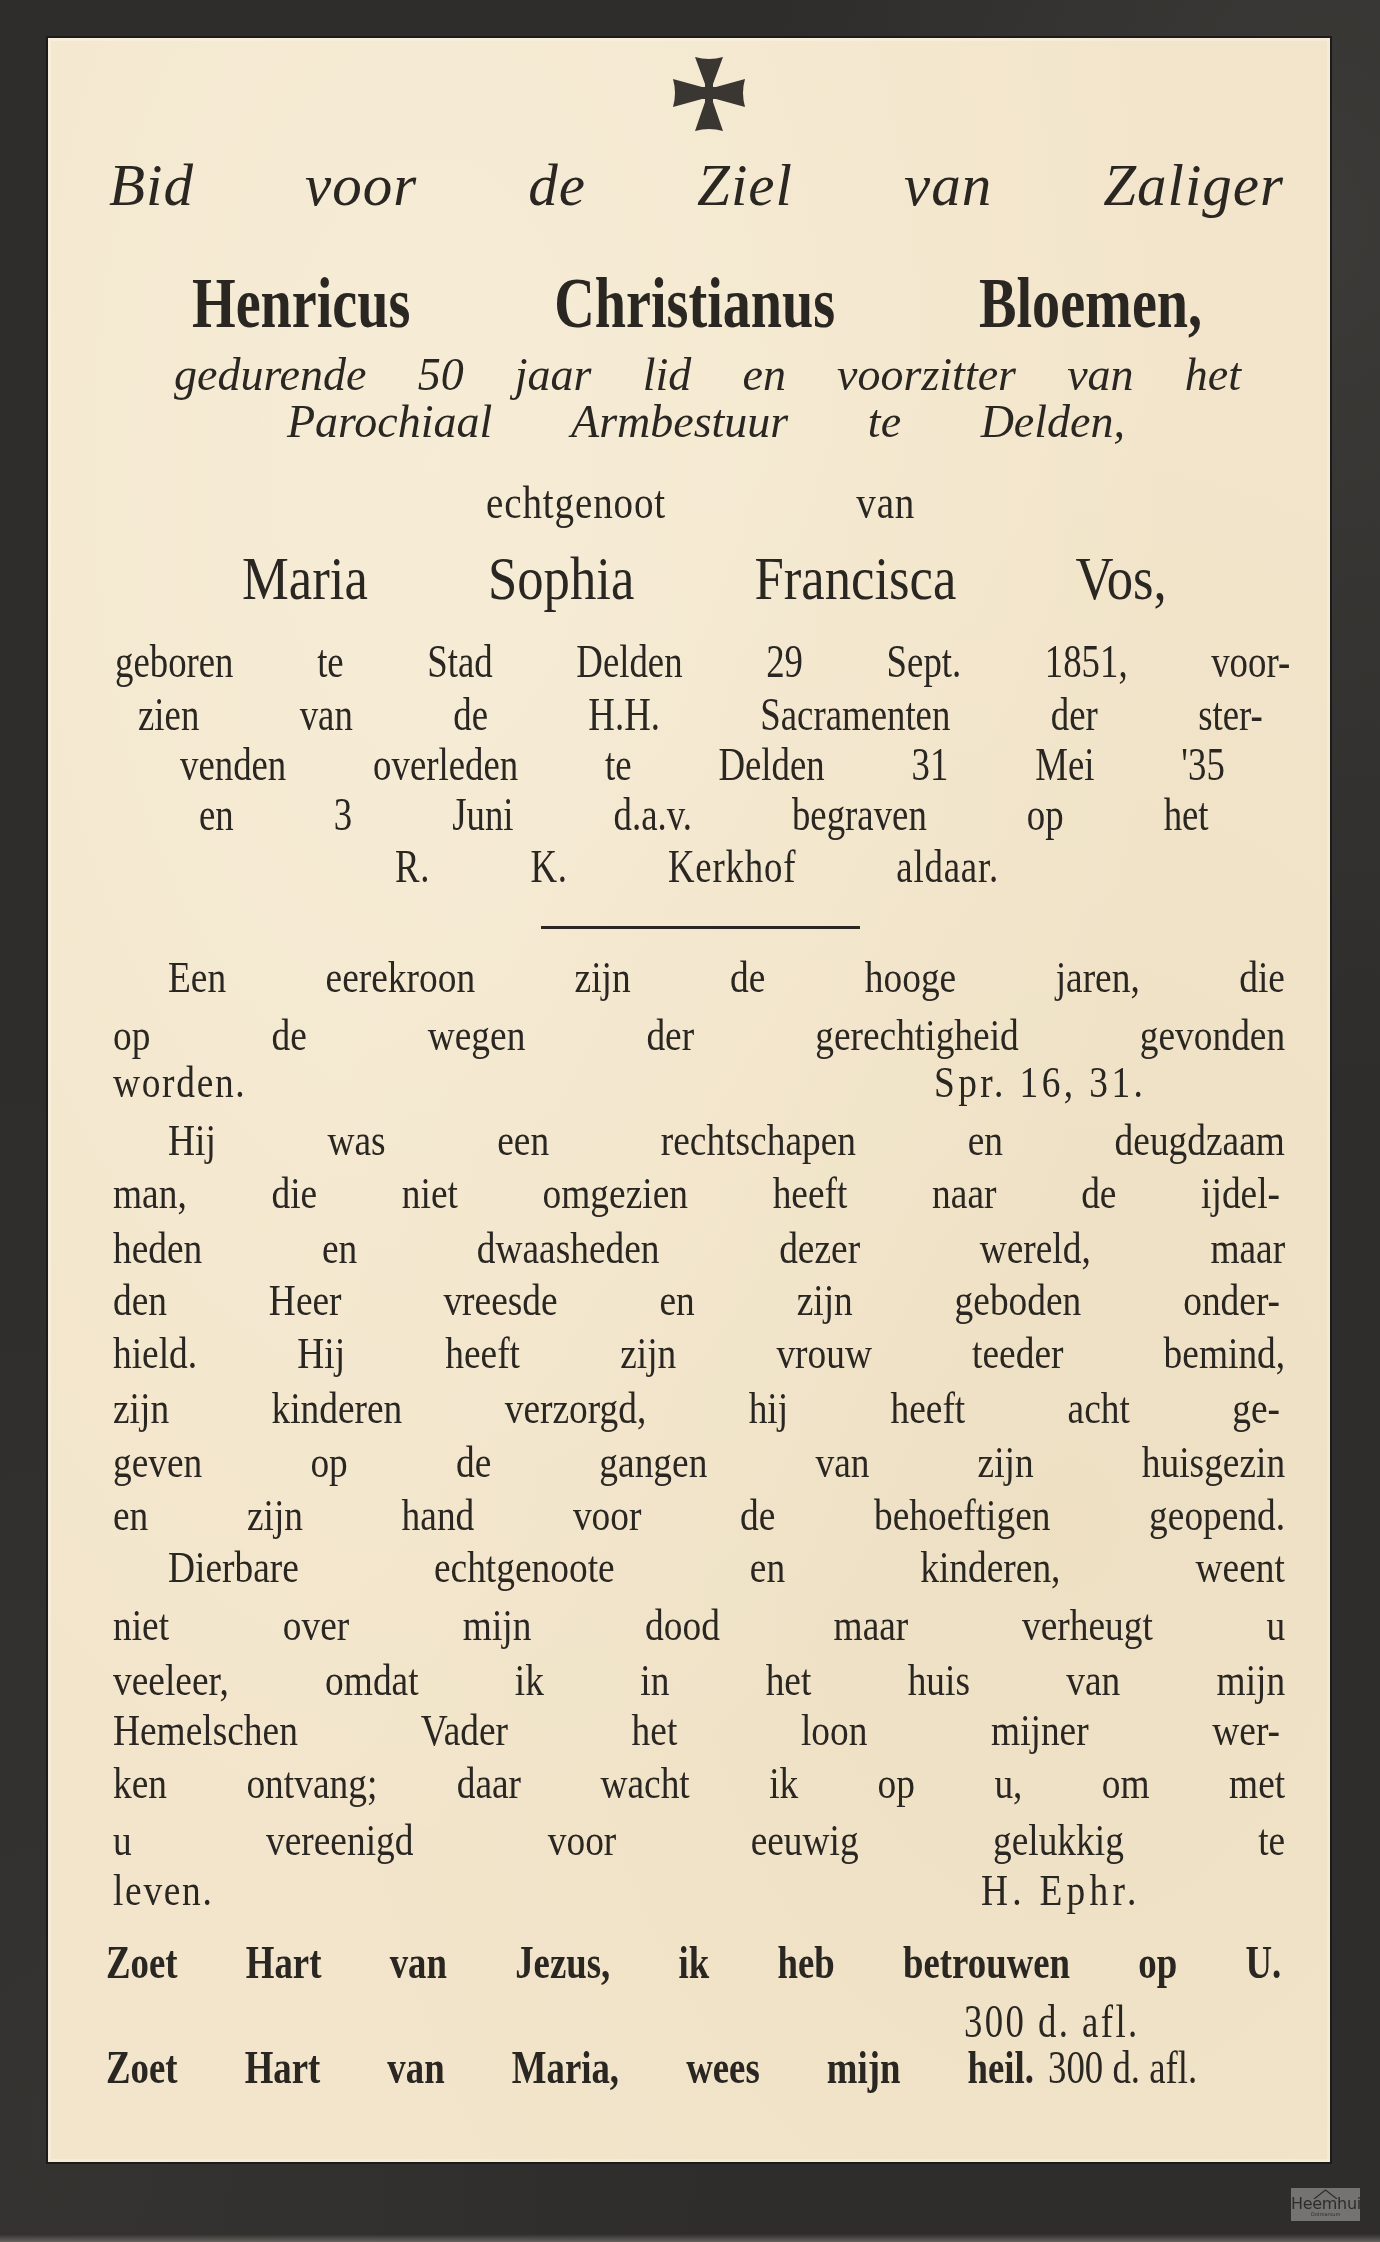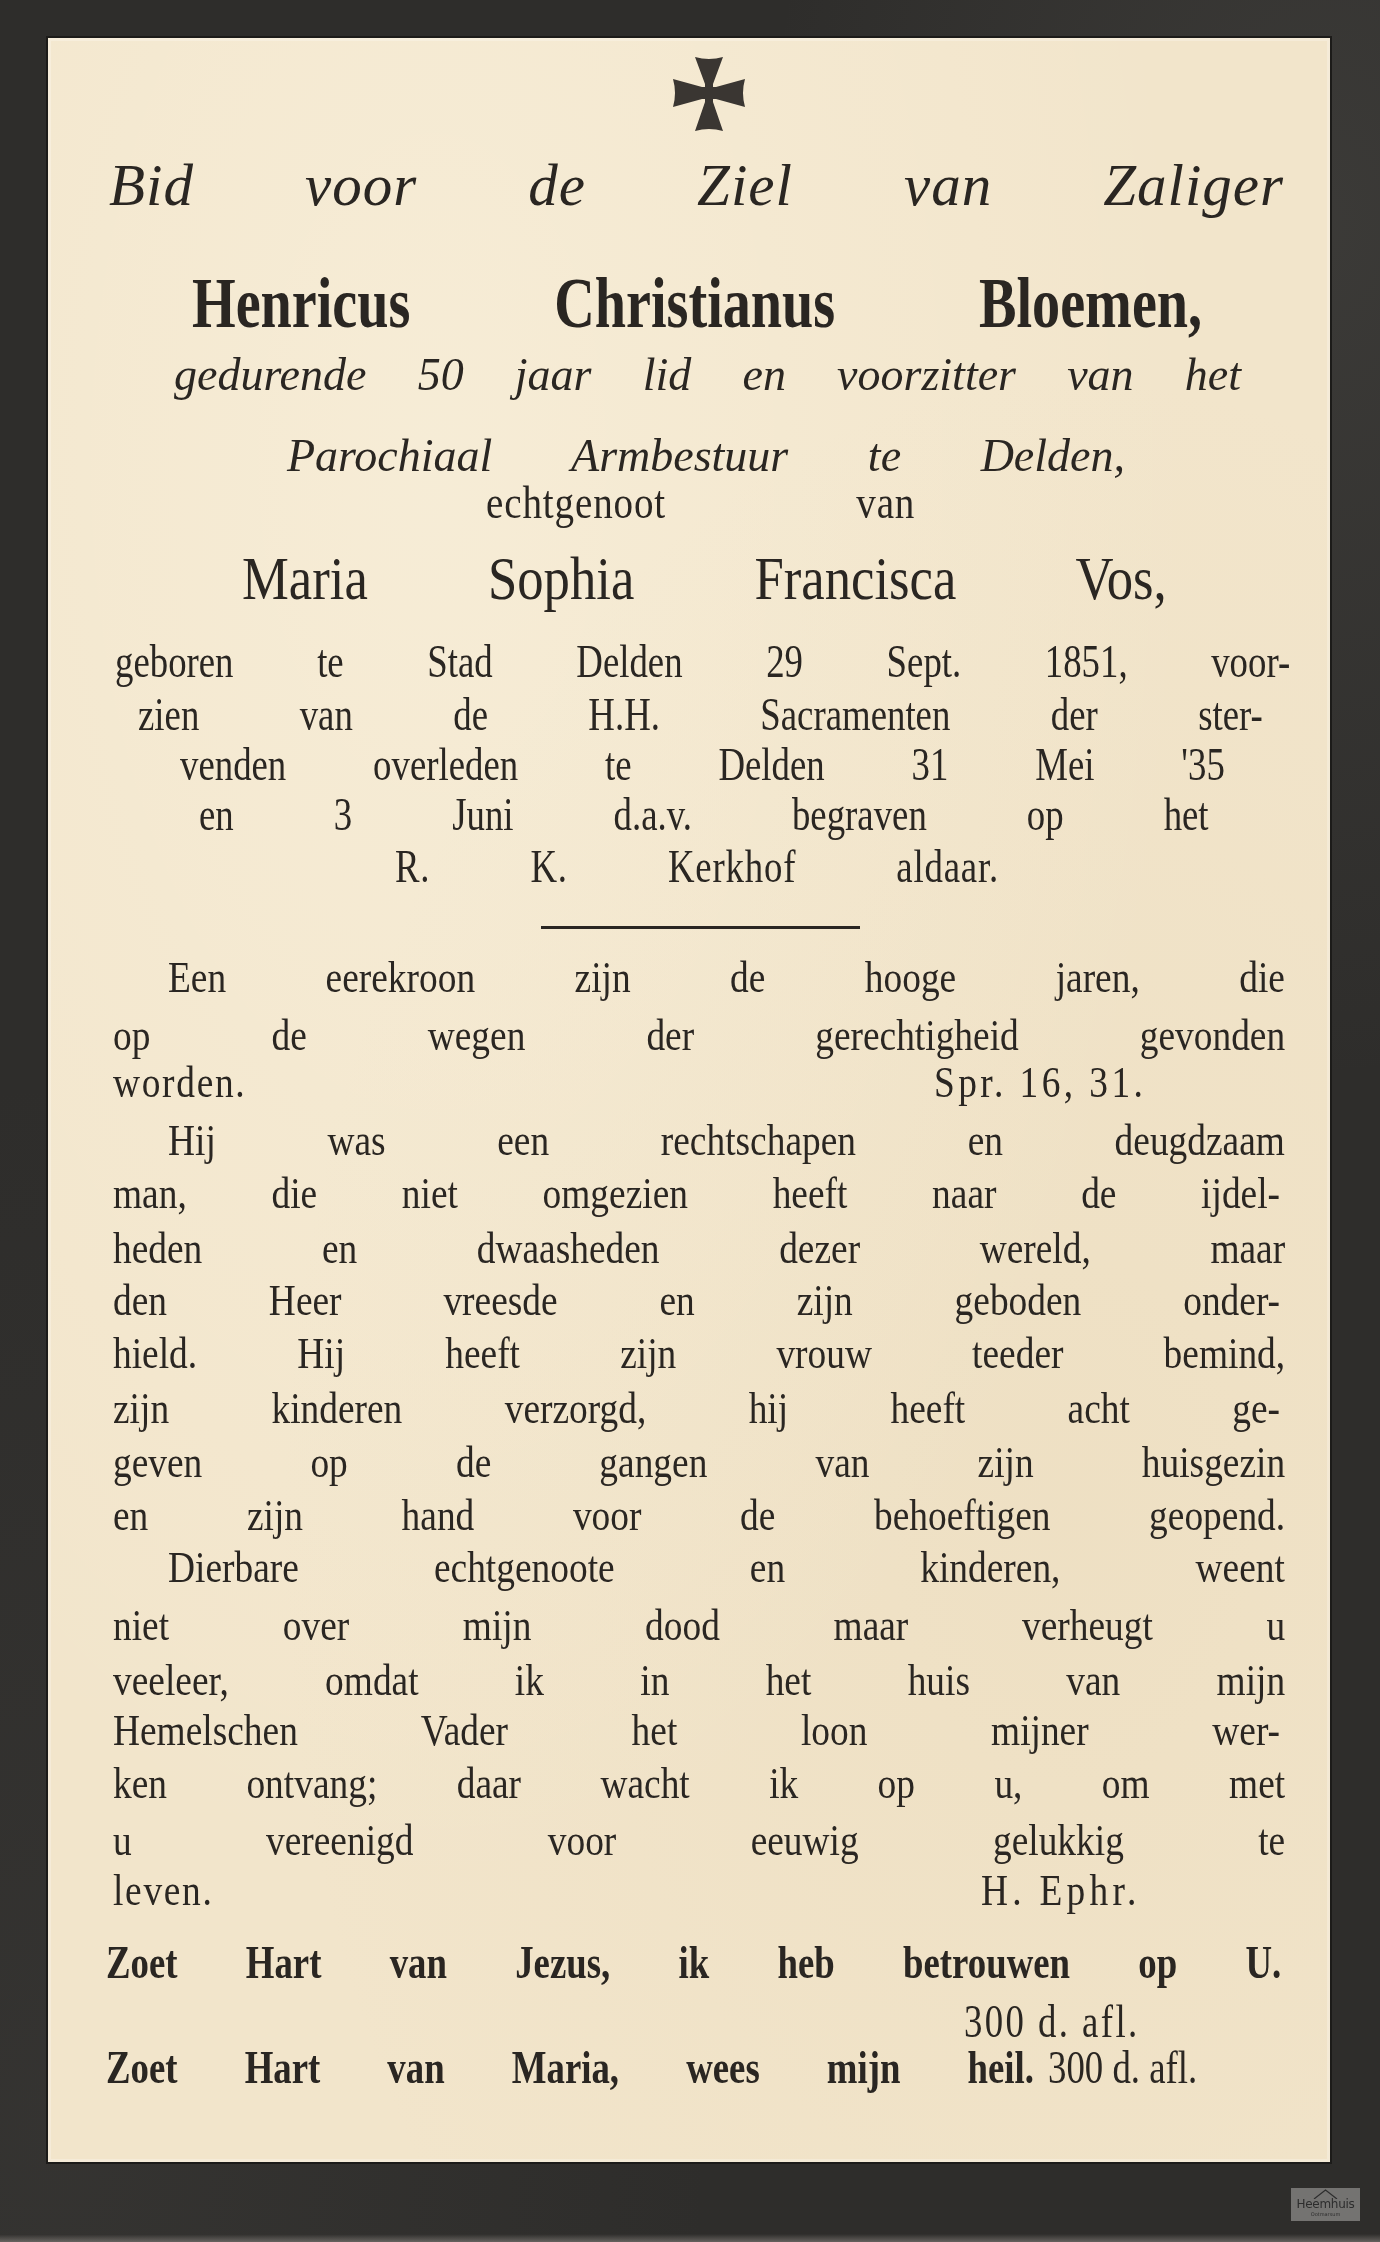--- a/index.html
+++ b/index.html
@@ -48,21 +48,21 @@
     position: absolute; left: 1291px; top: 2188px; width: 69px; height: 33px;
     background: rgba(128,128,126,0.85);
     text-align: center; color: #2d2d2d;
     font-family: "DejaVu Sans", "Liberation Sans", sans-serif;
   }
   .watermark .roof {
     position: absolute; left: 22px; top: 1px; width: 25px; height: 10px;
   }
   .watermark .wm-name {
     position: absolute; left: 0; right: 0; top: 10px;
-    font-size: 12px; line-height: 12px; letter-spacing: -0.3px;
+    font-size: 16px; line-height: 12px; letter-spacing: -0.3px;
   }
   .watermark .wm-place {
     position: absolute; left: 0; right: 0; top: 23px;
     font-size: 5px; line-height: 6px;
   }
 </style>
 </head>
 <body>
 
 <div class="border-scan"></div>
@@ -72,21 +72,21 @@
 
 <svg class="cross" viewBox="0 0 72 74">
   <path d="M22 0 Q36 4 50 0 L40 27 L40 30 L43 30 L72 22 Q68 36 72 50 L43 42 L40 42 L40 45 L50 74 Q36 70 22 74 L32 45 L32 42 L29 42 L0 50 Q4 36 0 22 L29 30 L32 30 L32 27 Z" fill="#3a3632"></path>
 </svg>
 
 <div class="ln it" style="left:109px; top:156px; width:1175px; font-size:59px; letter-spacing:1px;">Bid voor de Ziel van Zaliger</div>
 
 <div class="ln bd" style="left:192px; top:267px; width:1295px; font-size:72px; transform:scaleX(0.78);">Henricus Christianus Bloemen,</div>
 
 <div class="ln it" style="left:174px; top:352px; width:1067px; font-size:46px;">gedurende 50 jaar lid en voorzitter van het</div>
-<div class="ln it" style="left:287px; top:399px; width:838px; font-size:46px;margin-top:34px;">Parochiaal Armbestuur te Delden,</div>
+<div class="ln it" style="left:287px; top:399px; width:838px; font-size:46px;">Parochiaal Armbestuur te Delden,</div>
 
 <div class="ln" style="left:486px; top:480px; width:505px; font-size:46px; transform:scaleX(0.85); letter-spacing:1px;">echtgenoot van</div>
 
 <div class="ln" style="left:242px; top:547px; width:1088px; font-size:62px; transform:scaleX(0.85);">Maria Sophia Francisca Vos,</div>
 
 <div class="ln" style="left:115px; top:639px; width:1469px; font-size:46px; transform:scaleX(0.8);">geboren te Stad Delden 29 Sept. 1851, voor-</div>
 <div class="ln" style="left:138px; top:692px; width:1406px; font-size:46px; transform:scaleX(0.8);">zien van de H.H. Sacramenten der ster-</div>
 <div class="ln" style="left:180px; top:742px; width:1306px; font-size:46px; transform:scaleX(0.8);">venden overleden te Delden 31 Mei '35</div>
 <div class="ln" style="left:199px; top:792px; width:1262px; font-size:46px; transform:scaleX(0.8);">en 3 Juni d.a.v. begraven op het</div>
 <div class="ln" style="left:395px; top:844px; width:755px; font-size:46px; transform:scaleX(0.8); letter-spacing:1px;">R. K. Kerkhof aldaar.</div>

